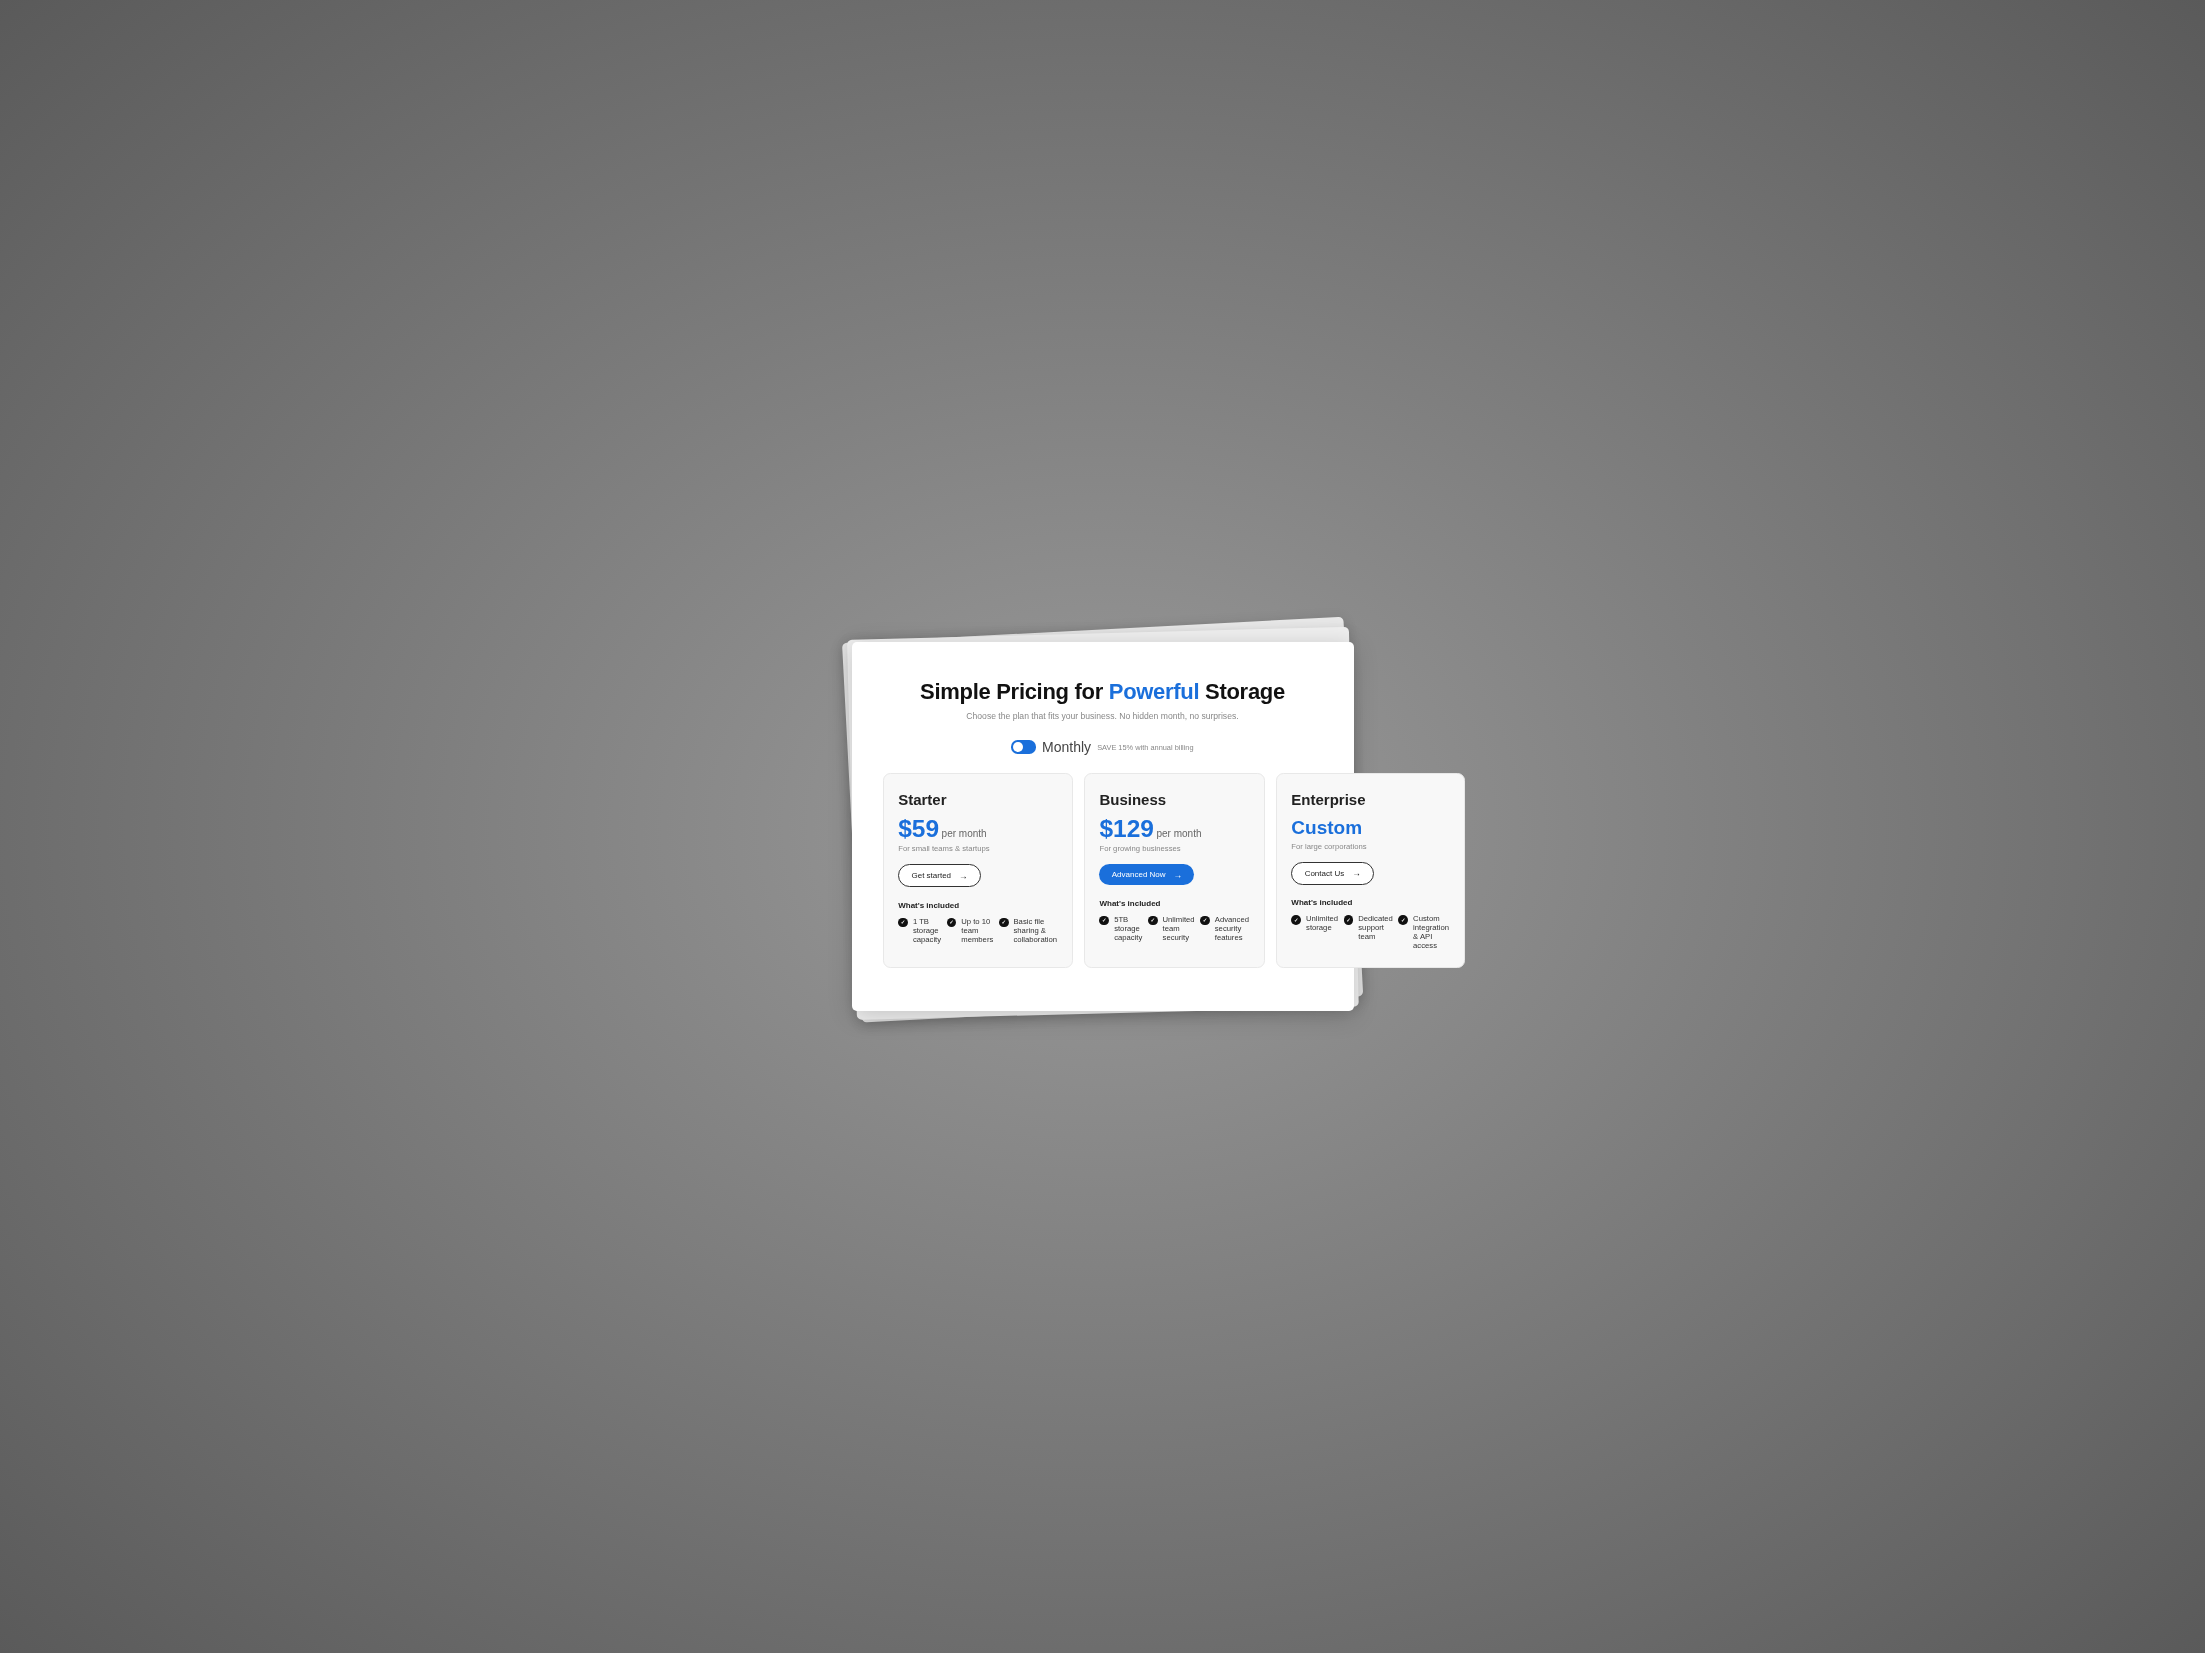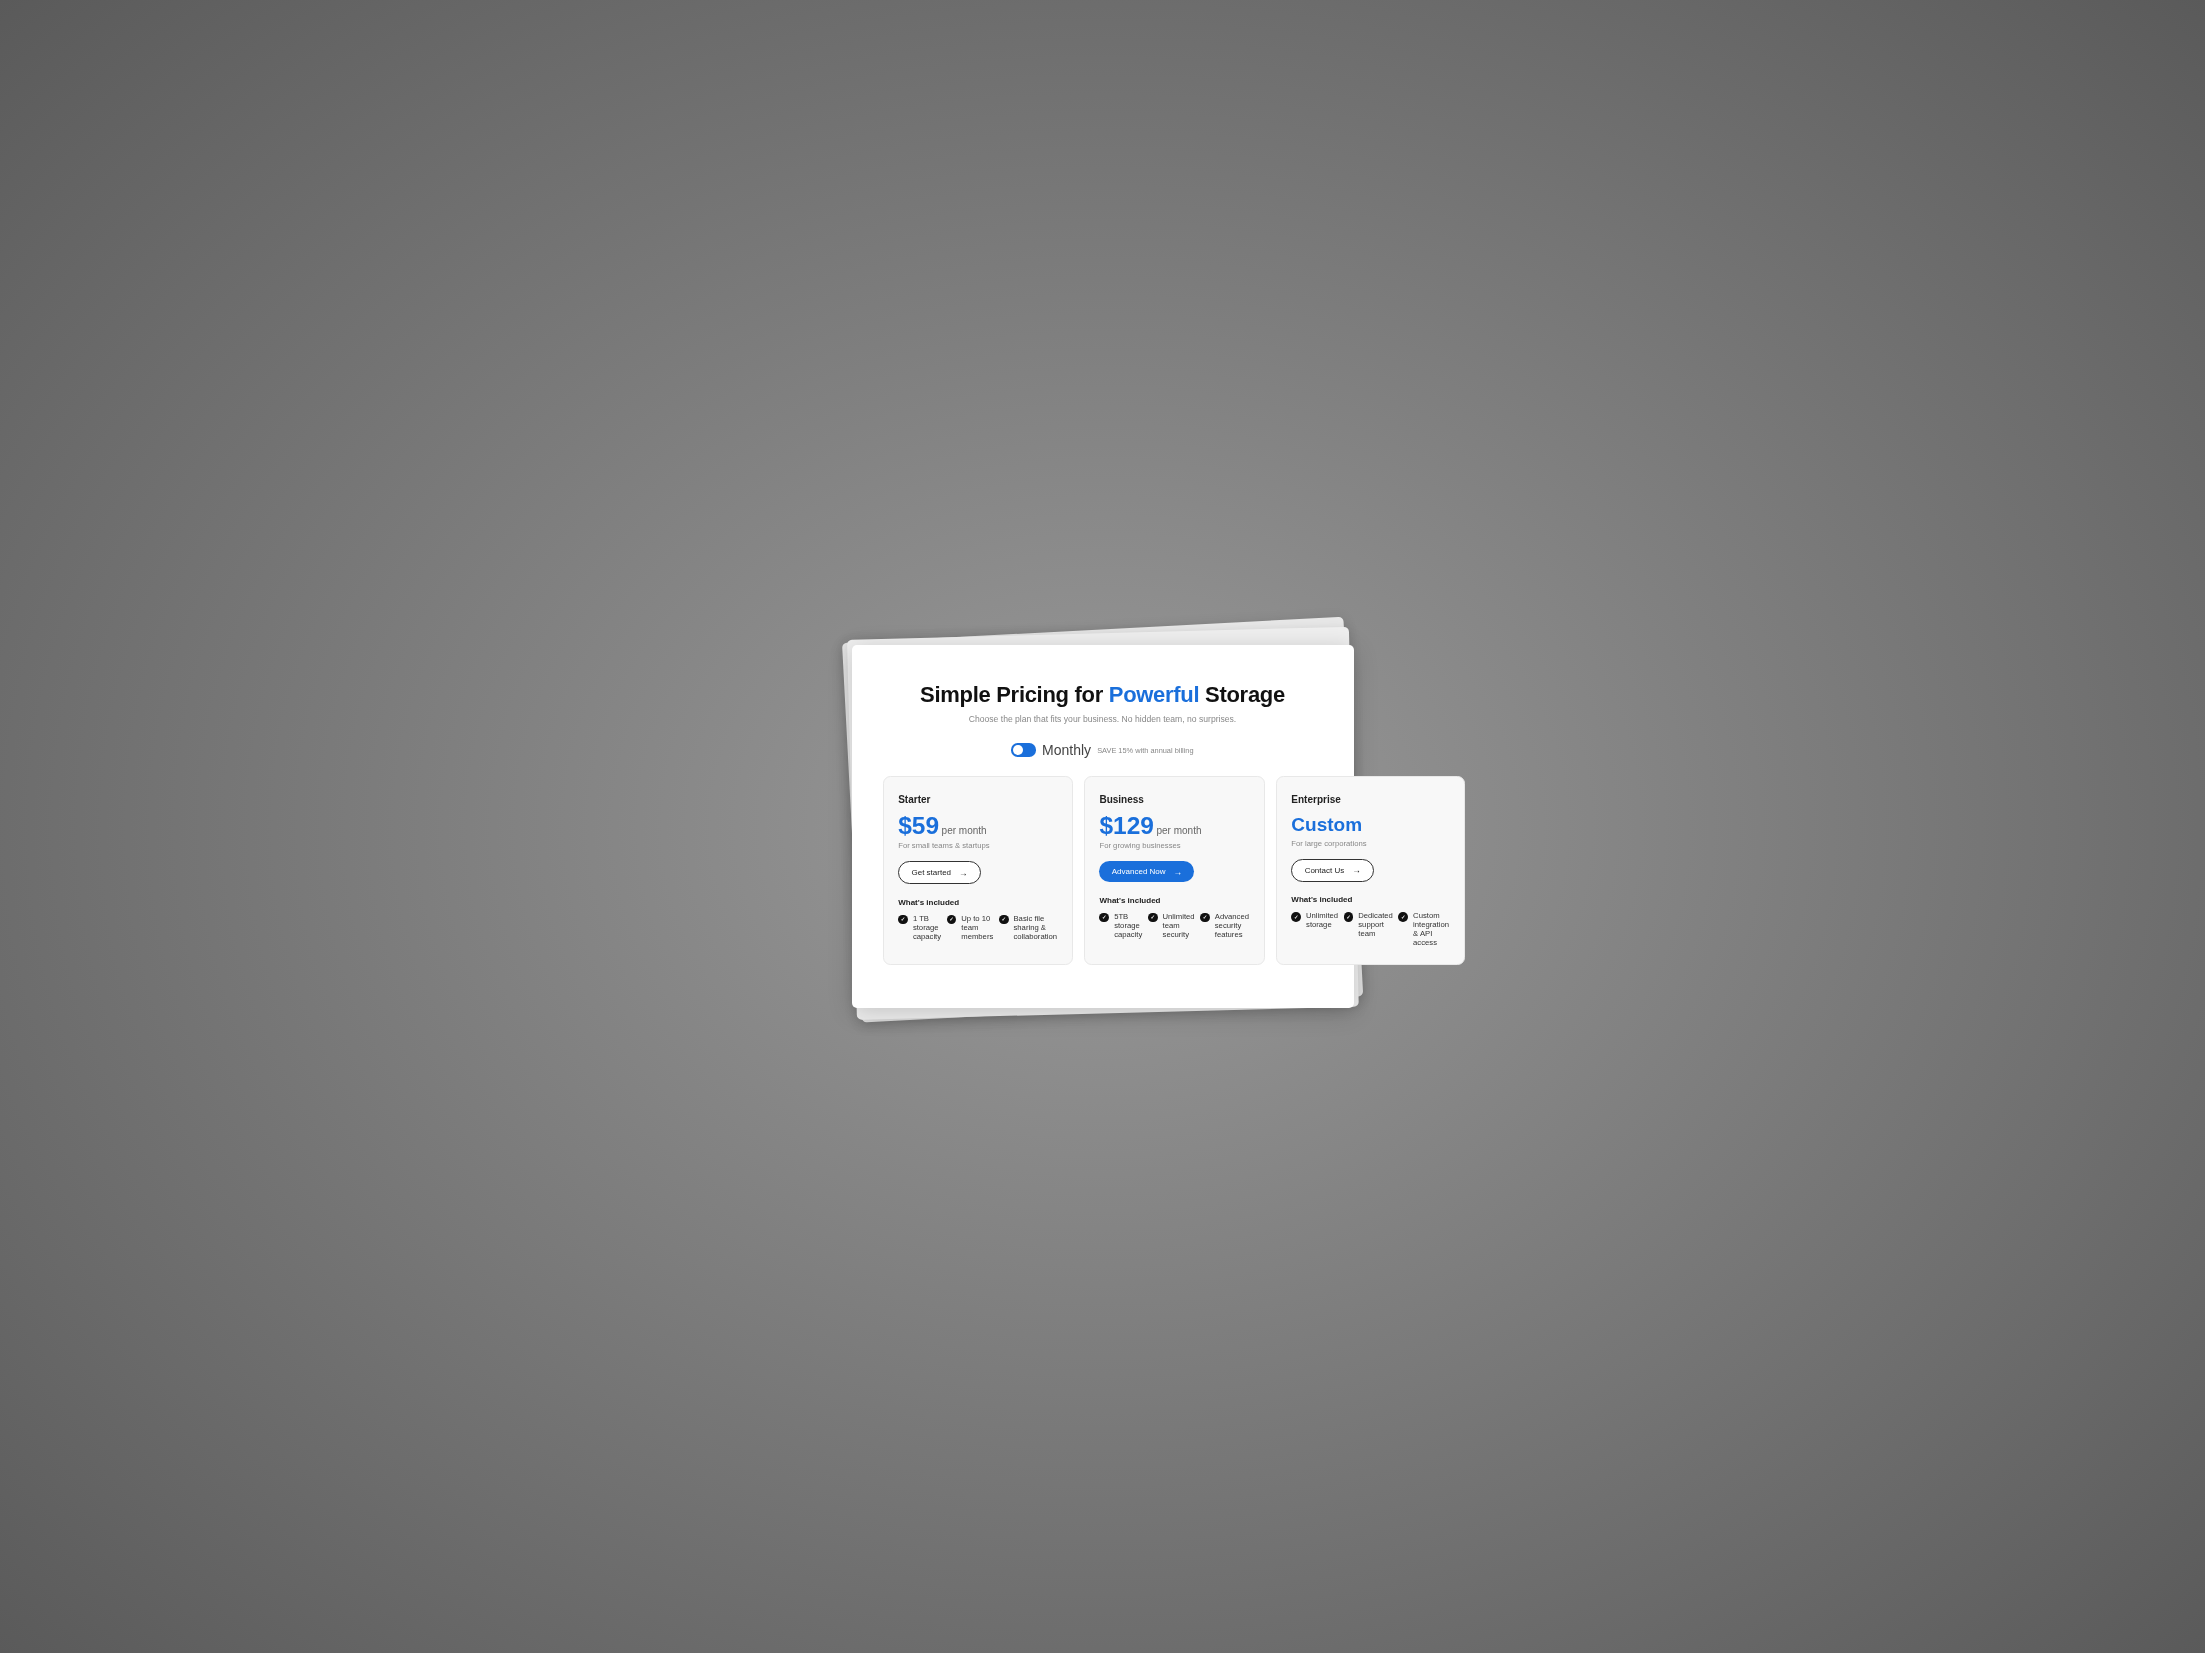--- a/index.html
+++ b/index.html
@@ -130,21 +130,21 @@
     }
 
     .plan-card {
       background: #f8f8f8;
       border: 0.6px solid #e8e8e8;
       border-radius: 7.4px;
       padding: 17px 14.7px 17px;
     }
 
     .plan-name {
-      font-size: 10px;
+      font-size: 15px;
       font-weight: 600;
       color: #222;
       margin-bottom: 8.6px;
     }
 
     .plan-price-row {
       display: flex;
       align-items: baseline;
       gap: 2.5px;
       margin-bottom: 2.5px;
@@ -252,21 +252,21 @@
 <div class="page-wrapper">
   <div class="shadow-page-back2"></div>
   <div class="shadow-page-back1"></div>
 
   <div class="main-card">
 
     <div class="header">
       <h1 class="main-title">
         <span>Simple Pricing for </span><span class="highlight">Powerful</span><span> Storage</span>
       </h1>
-      <p class="subtitle">Choose the plan that fits your business. No hidden team, no surprises.</p>
+      <p class="subtitle">Choose the plan that fits your business. No hidden month, no surprises.</p>
     </div>
 
     <div class="toggle-row">
       <div class="toggle-switch"></div>
       <span class="toggle-label">Monthly</span>
       <span class="toggle-save">SAVE 15% with annual billing</span>
     </div>
 
     <div class="plans-grid">
 

